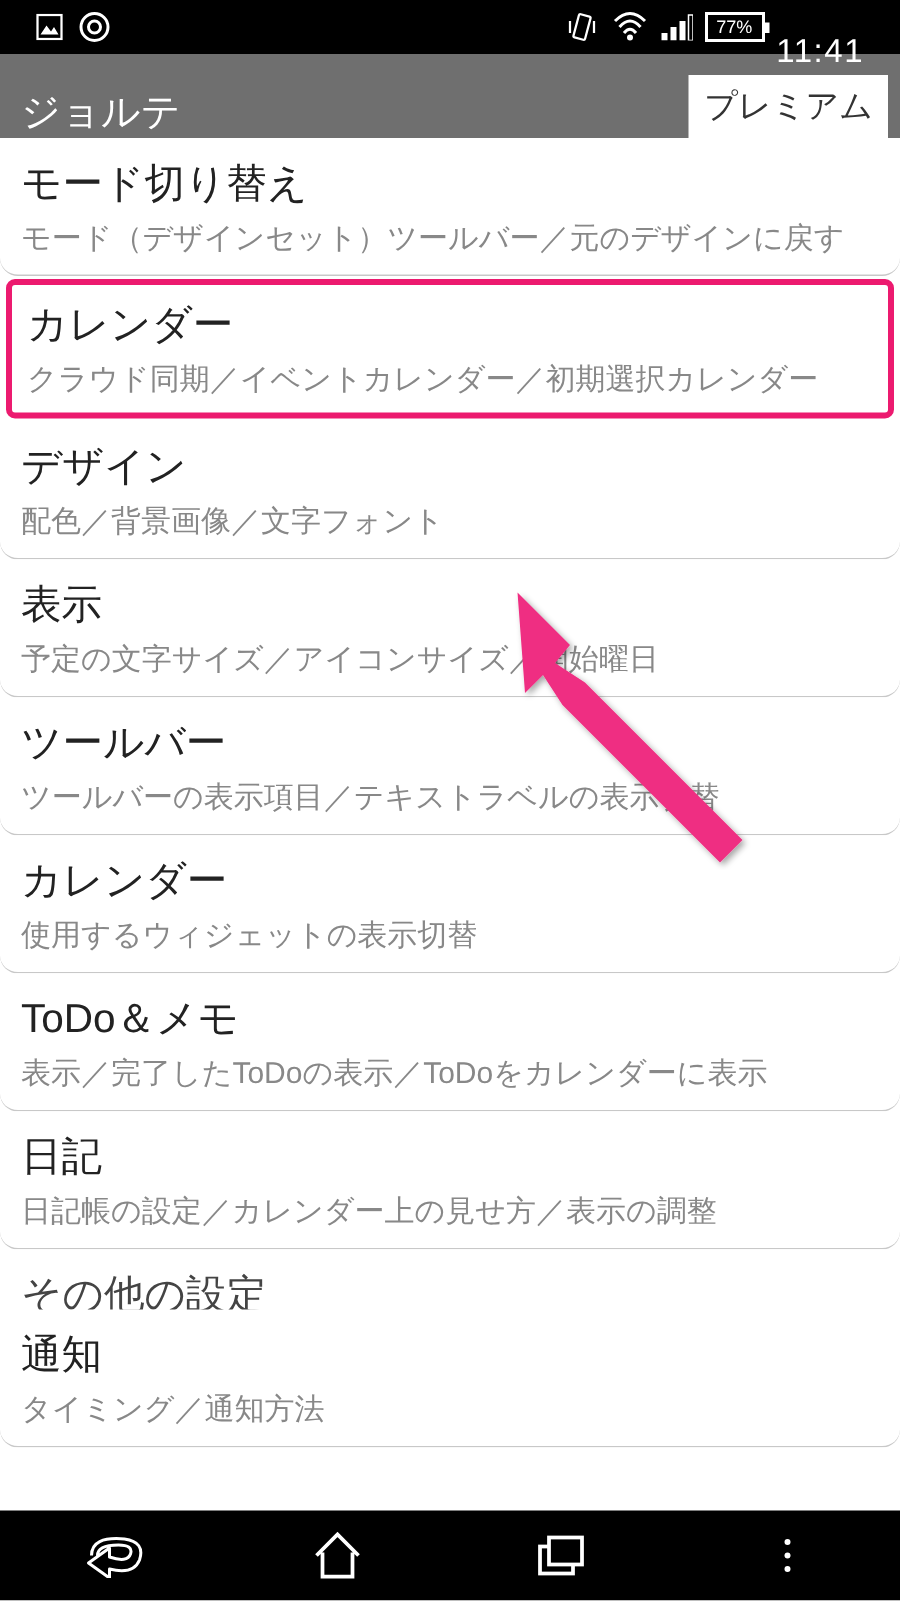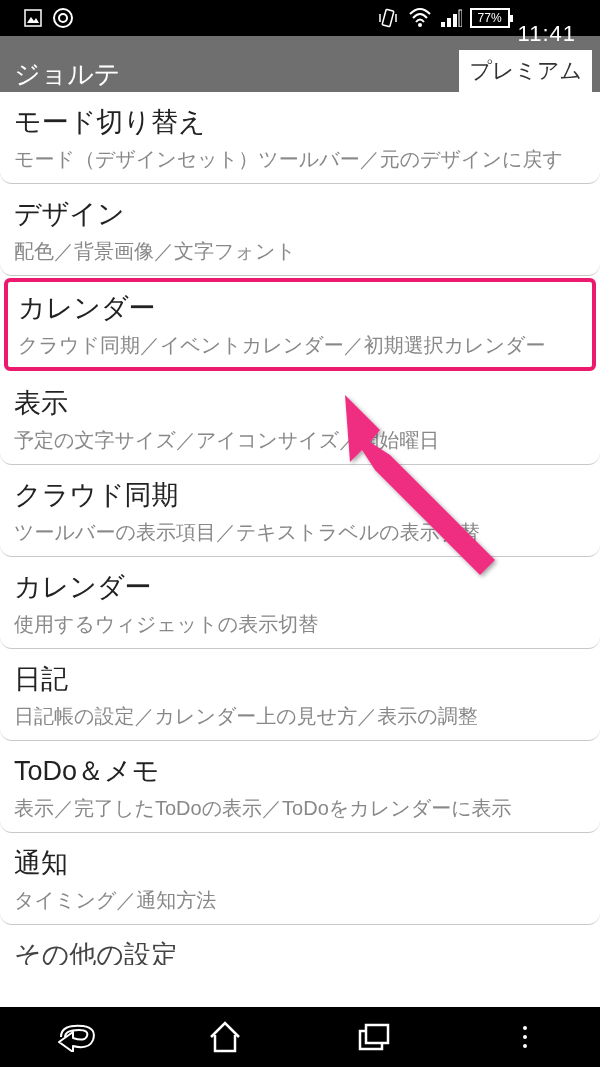--- a/index.html
+++ b/index.html
@@ -168,54 +168,54 @@
 <div class="app-header">
   <span class="app-title">ジョルテ</span>
   <button class="premium-btn">プレミアム</button>
 </div>
 
 <div class="settings-list" id="settings-list">
     <div class="setting-item">
       <div class="setting-title">モード切り替え</div>
       <div class="setting-desc">モード（デザインセット）ツールバー／元のデザインに戻す</div>
     </div>
-    <div class="setting-item">
-      <div class="setting-title">デザイン</div>
-      <div class="setting-desc">配色／背景画像／文字フォント</div>
-    </div>
     <div class="setting-item highlighted">
       <div class="setting-title">カレンダー</div>
       <div class="setting-desc">クラウド同期／イベントカレンダー／初期選択カレンダー</div>
     </div>
     <div class="setting-item">
+      <div class="setting-title">デザイン</div>
+      <div class="setting-desc">配色／背景画像／文字フォント</div>
+    </div>
+    <div class="setting-item">
       <div class="setting-title">表示</div>
       <div class="setting-desc">予定の文字サイズ／アイコンサイズ／開始曜日</div>
     </div>
     <div class="setting-item">
-      <div class="setting-title">クラウド同期</div>
+      <div class="setting-title">ツールバー</div>
       <div class="setting-desc">ツールバーの表示項目／テキストラベルの表示切替</div>
     </div>
     <div class="setting-item">
       <div class="setting-title">カレンダー</div>
       <div class="setting-desc">使用するウィジェットの表示切替</div>
     </div>
     <div class="setting-item">
+      <div class="setting-title">ToDo＆メモ</div>
+      <div class="setting-desc">表示／完了したToDoの表示／ToDoをカレンダーに表示</div>
+    </div>
+    <div class="setting-item">
       <div class="setting-title">日記</div>
       <div class="setting-desc">日記帳の設定／カレンダー上の見せ方／表示の調整</div>
     </div>
-    <div class="setting-item">
-      <div class="setting-title">ToDo＆メモ</div>
-      <div class="setting-desc">表示／完了したToDoの表示／ToDoをカレンダーに表示</div>
+    <div class="setting-item last-item">
+      <div class="setting-title">その他の設定</div>
     </div>
     <div class="setting-item">
       <div class="setting-title">通知</div>
       <div class="setting-desc">タイミング／通知方法</div>
-    </div>
-    <div class="setting-item last-item">
-      <div class="setting-title">その他の設定</div>
     </div>
   </div>
 
 <div class="arrow-overlay">
   <svg width="220" height="190" viewBox="0 0 220 190">
     <defs>
       <filter id="shadow" x="-20%" y="-20%" width="140%" height="140%">
         <feDropShadow dx="2" dy="2" stdDeviation="2" flood-color="#000" flood-opacity="0.35"></feDropShadow>
       </filter>
     </defs>

